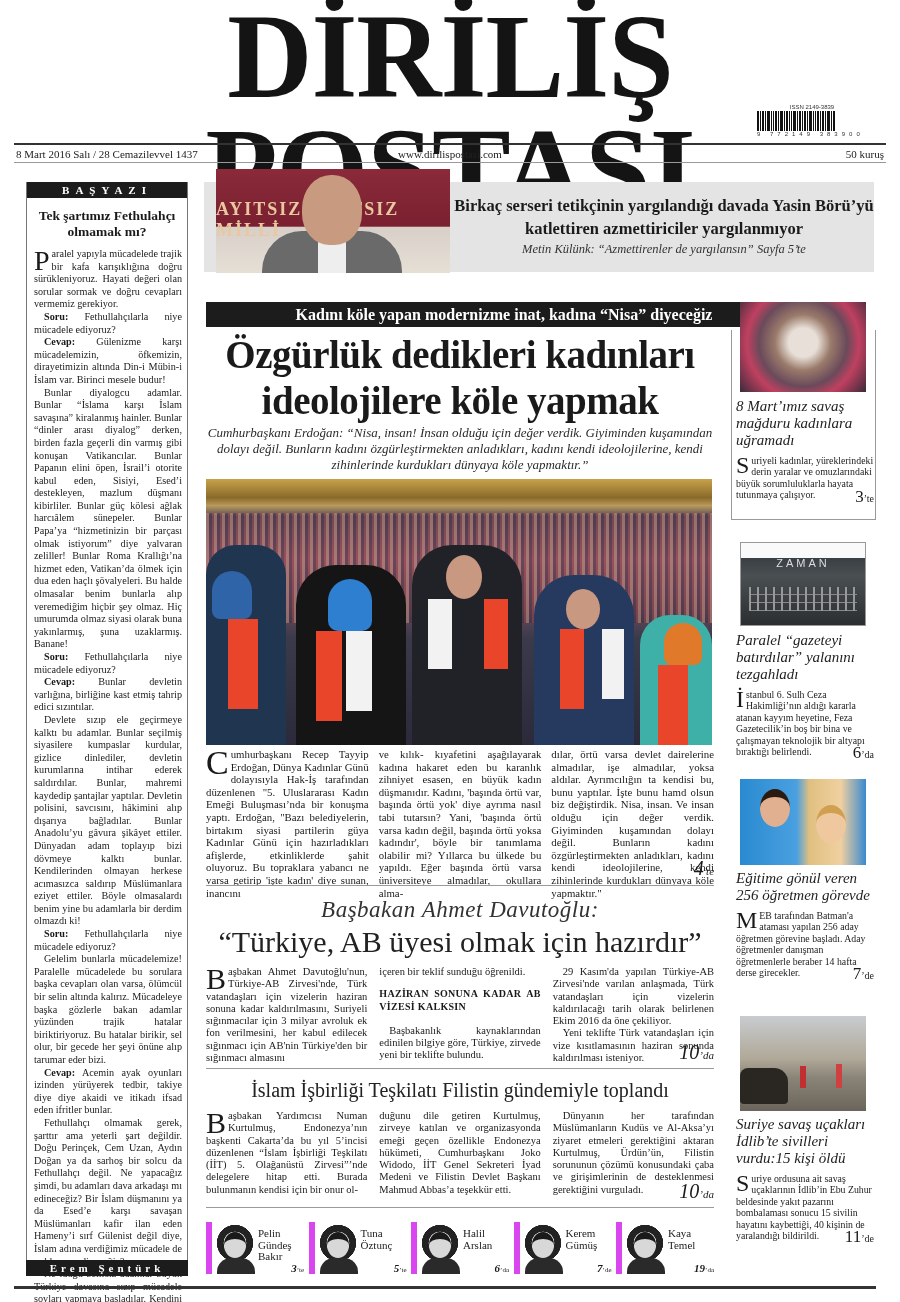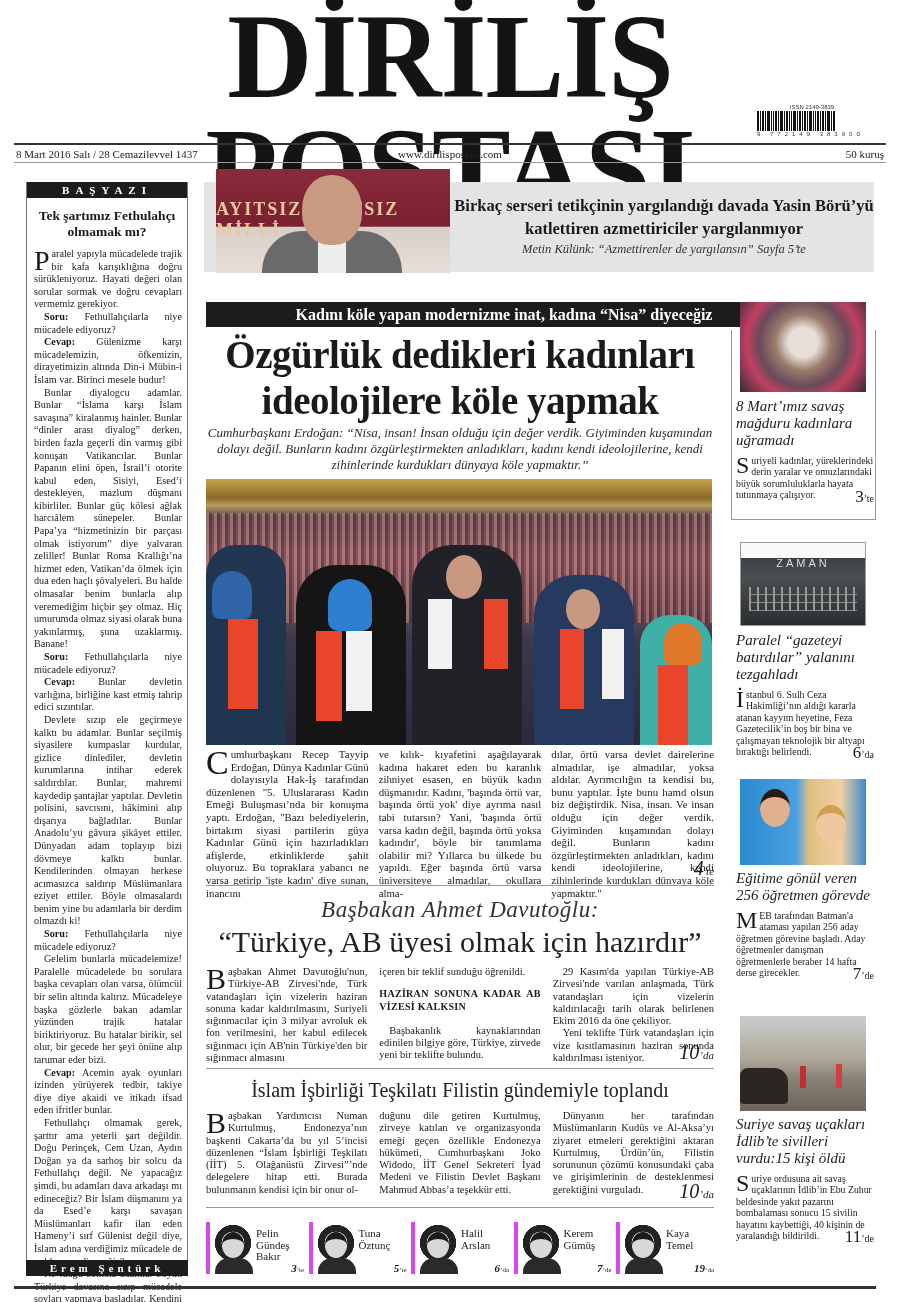--- a/index.html
+++ b/index.html
@@ -75,21 +75,21 @@
   .subhead { font-weight: bold; font-size: 10px; margin: 10px 0 12px; letter-spacing: 0.3px; }
 
   
   .iit-head { position: absolute; left: 206px; top: 1079px; width: 508px; text-align: center; font-size: 20px; color: #222; }
   .iit-body { position: absolute; left: 206px; top: 1110px; width: 508px; height: 90px; display: flex; gap: 12px; font-size: 10.5px; line-height: 12.3px; }
   .iit-body .col { flex: 1; text-align: justify; position: relative; }
   .iit-body .drop { font-size: 30px; line-height: 22px; }
 
   
   .columnists { position: absolute; left: 206px; top: 1222px; width: 508px; height: 54px; display: flex; justify-content: space-between; }
-  .cm { position: relative; width: 98px; height: 52px; border-left: 4px solid #d946ef; }
+  .cm { position: relative; width: 98px; height: 52px; border-left: 6px solid #d946ef; }
   .cm-photo { position: absolute; left: 2px; top: 2px; width: 42px; height: 50px; background: radial-gradient(circle at 50% 38%, #ddd 0 30%, #222 31% 48%, #fff 49%); }
   .cm-photo .hd { position: absolute; left: 10px; top: 8px; width: 22px; height: 26px; border-radius: 50%; background: #d8d8d8; border-top: 7px solid #1a1a1a; }
   .cm-photo .bd { position: absolute; left: 3px; top: 34px; width: 38px; height: 16px; border-radius: 14px 14px 0 0; background: #2a2a2a; }
   .cm-name { position: absolute; left: 46px; top: 6px; font-size: 11px; line-height: 11.5px; color: #222; }
   .cm-ref { position: absolute; right: 0; bottom: 0; font-weight: bold; font-style: italic; font-size: 11px; }
   .cm-ref small { font-weight: normal; font-style: normal; font-size: 7px; }
 
   
   .rbox { position: absolute; left: 736px; width: 138px; }
   .rphoto { position: absolute; left: 740px; width: 126px; }

